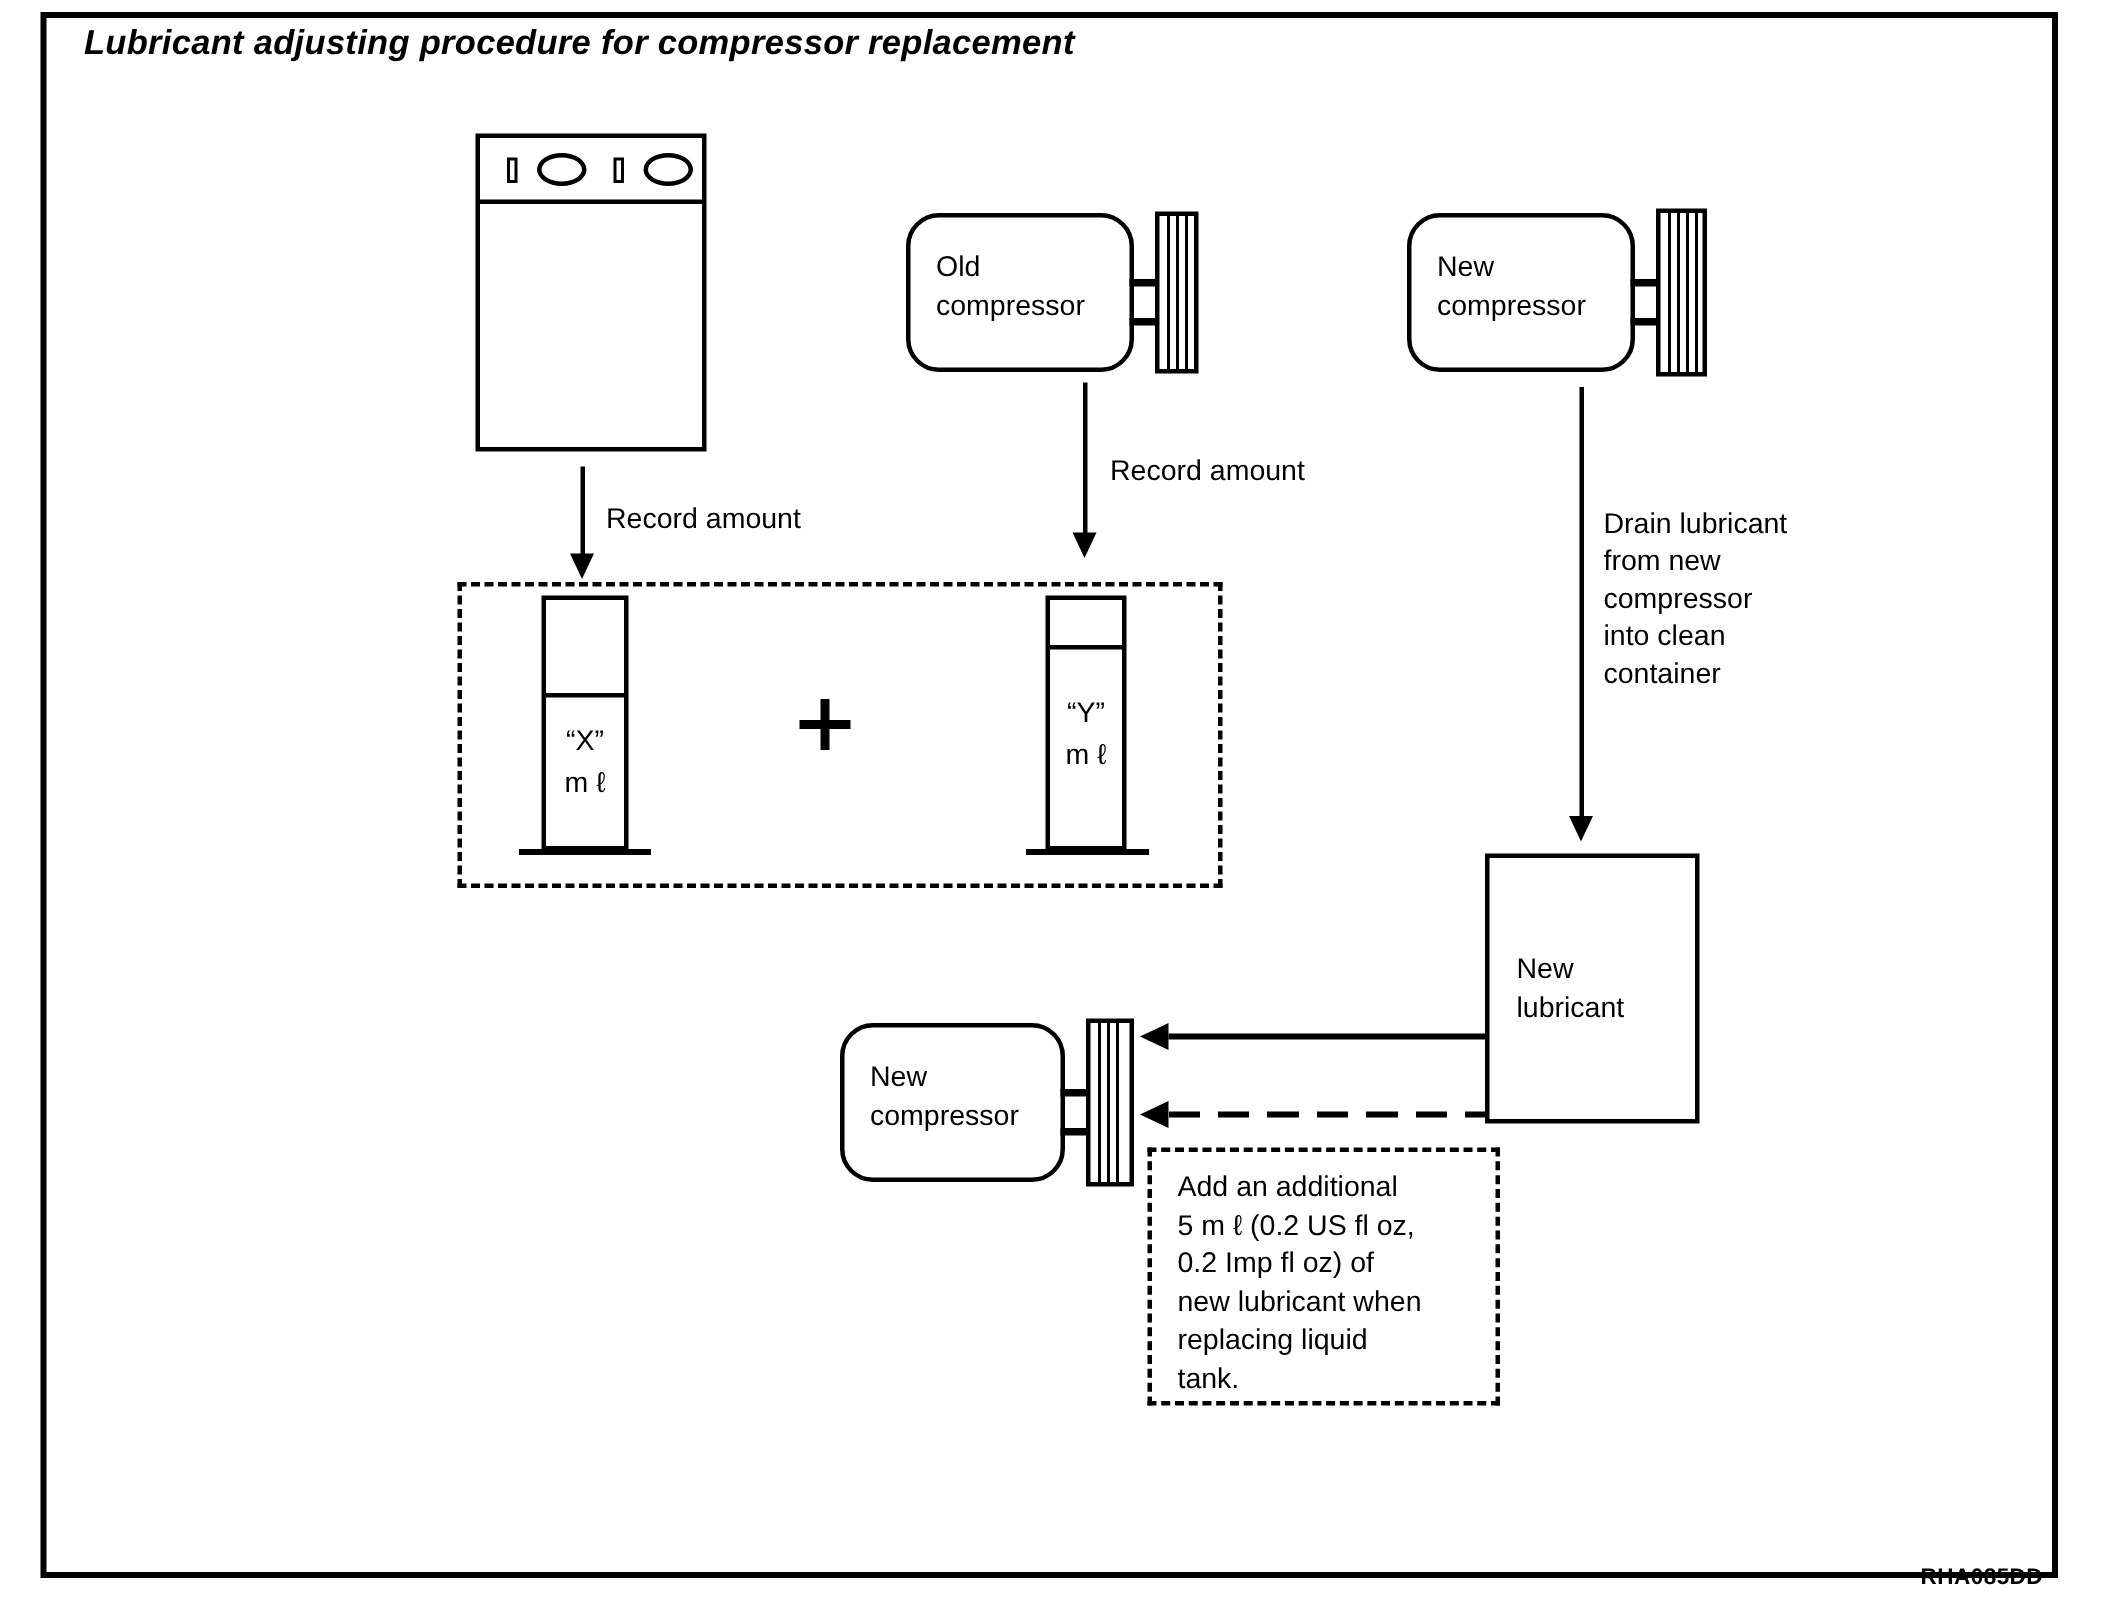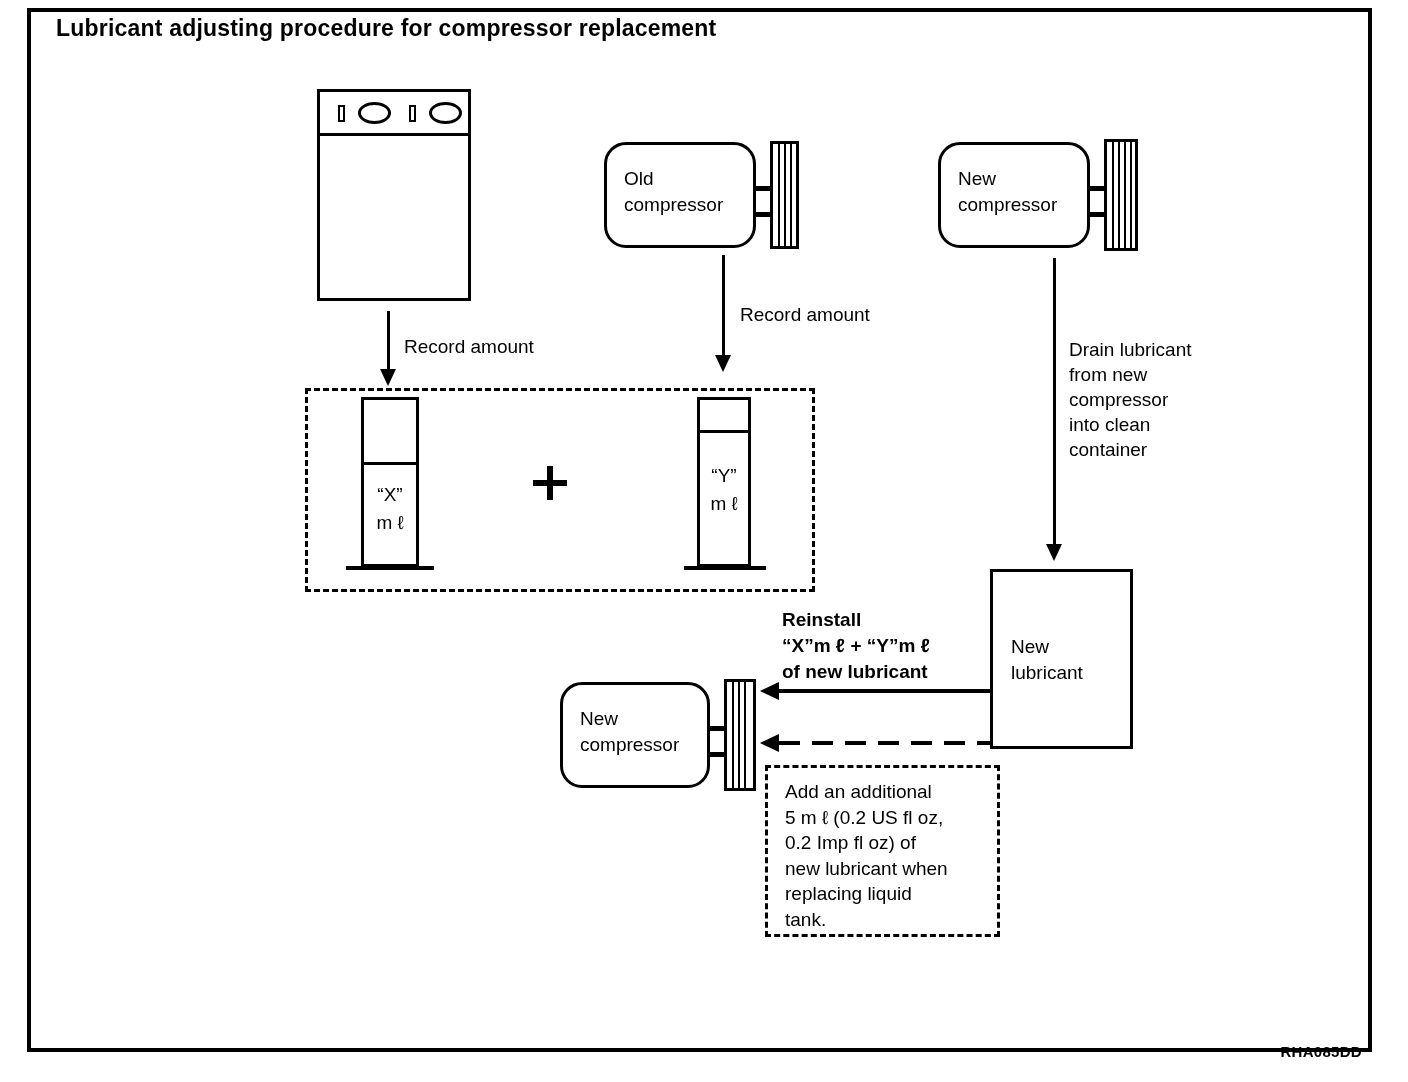--- a/index.html
+++ b/index.html
@@ -30,20 +30,21 @@
   }
   
   #title {
     position: absolute;
     left: 56px;
     top: 15px;
     font-size: 23px;
     font-weight: bold;
     letter-spacing: 0.2px;
     white-space: nowrap;
+    font-style: italic;
   }
   
   .txt {
     position: absolute;
     font-size: 19px;
     line-height: 25px;
     white-space: pre-line;
   }
   .txt.bold { font-weight: bold; }
 
@@ -346,23 +347,20 @@
     <div class="cyl-label" style="left:0; top:65px; width:54px;">“Y”
 m ℓ</div>
     <div class="cyl-base" style="left:-13px; top:169px; width:82px;"></div>
   </div>
 
   <div id="new-lubricant">
     <div id="new-lubricant-label">New
 lubricant</div>
   </div>
 
-  <div class="txt bold" style="left:782px; top:607px; line-height:26px;">Reinstall
-“X”m ℓ  +  “Y”m ℓ
-of new lubricant</div>
 
   <div class="compressor" style="left:560px; top:682px; width:186px; height:106px;">
     <div class="comp-body" style="width:150px; height:106px;"></div>
     <div class="comp-label" style="left:20px; top:24px;">New
 compressor</div>
     <div class="comp-stub" style="left:147px; top:44px; width:20px; height:5px;"></div>
     <div class="comp-stub" style="left:147px; top:70px; width:20px; height:5px;"></div>
     <div class="comp-pulley" style="left:164px; top:-3px; width:32px; height:112px;">
       <div class="pulley-line" style="left:5px;"></div>
       <div class="pulley-line" style="left:11px;"></div>

